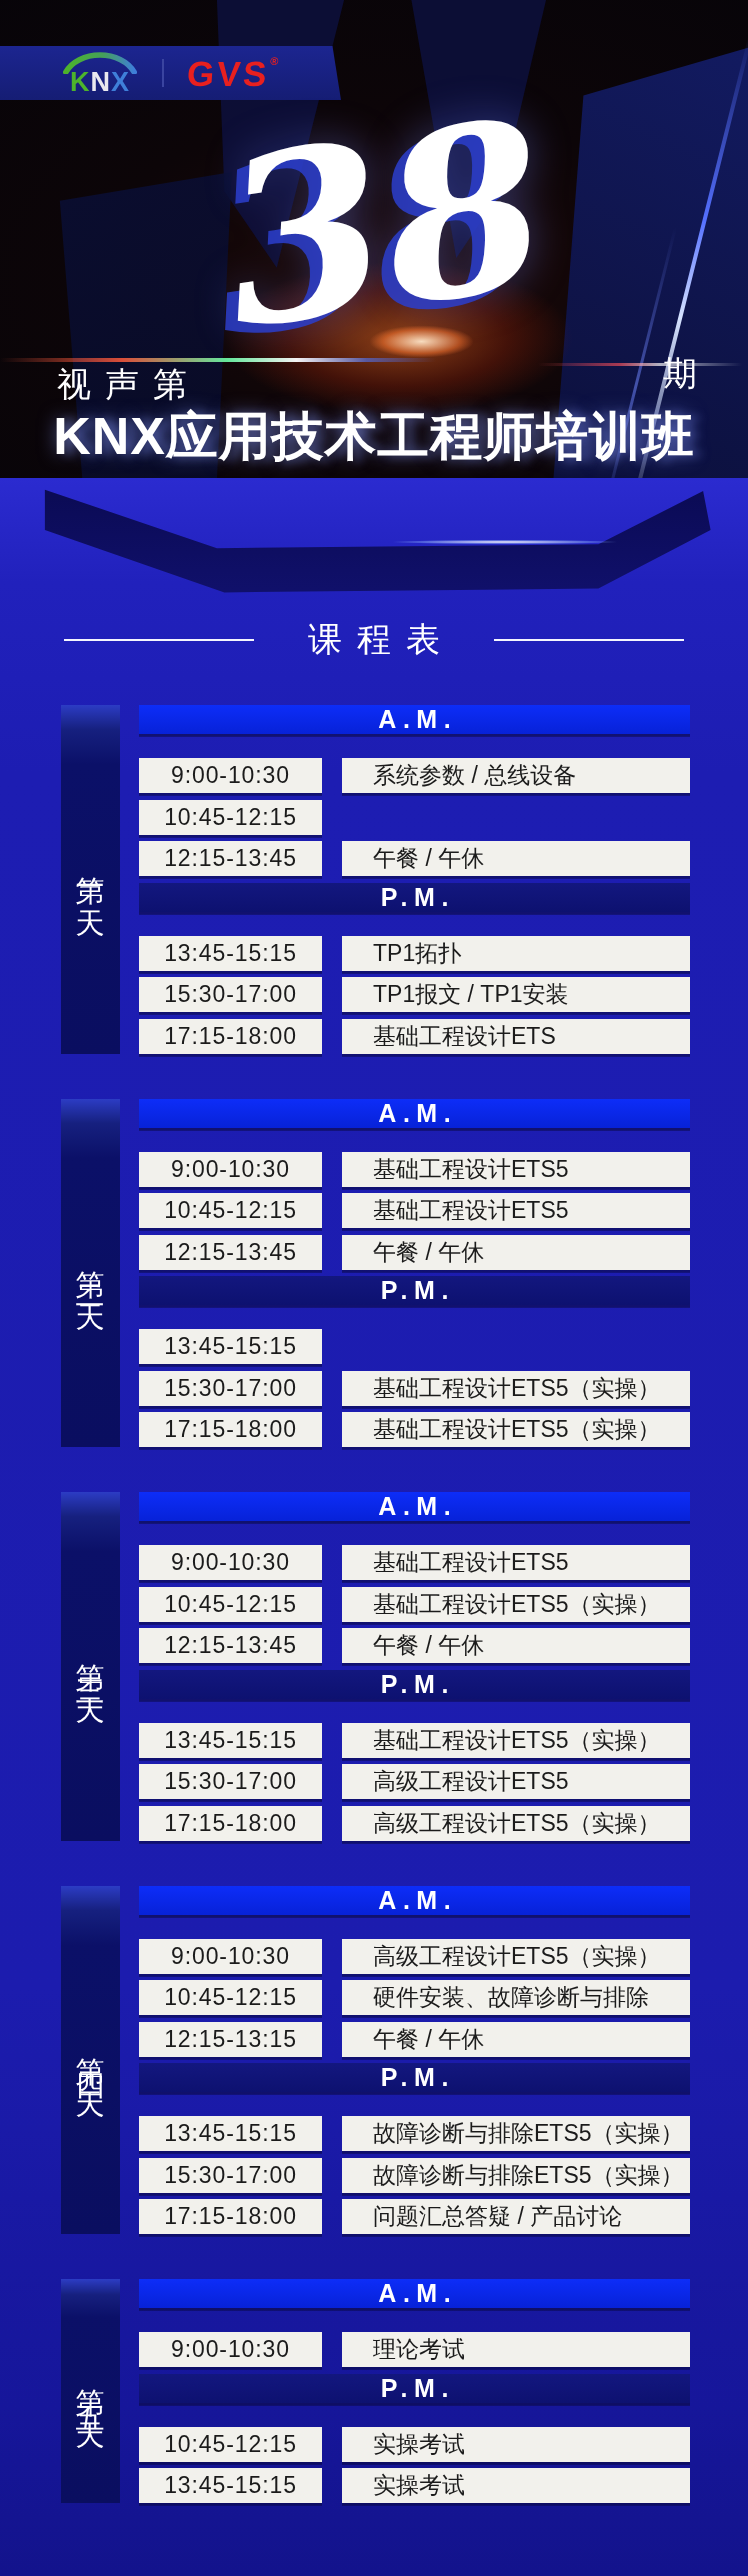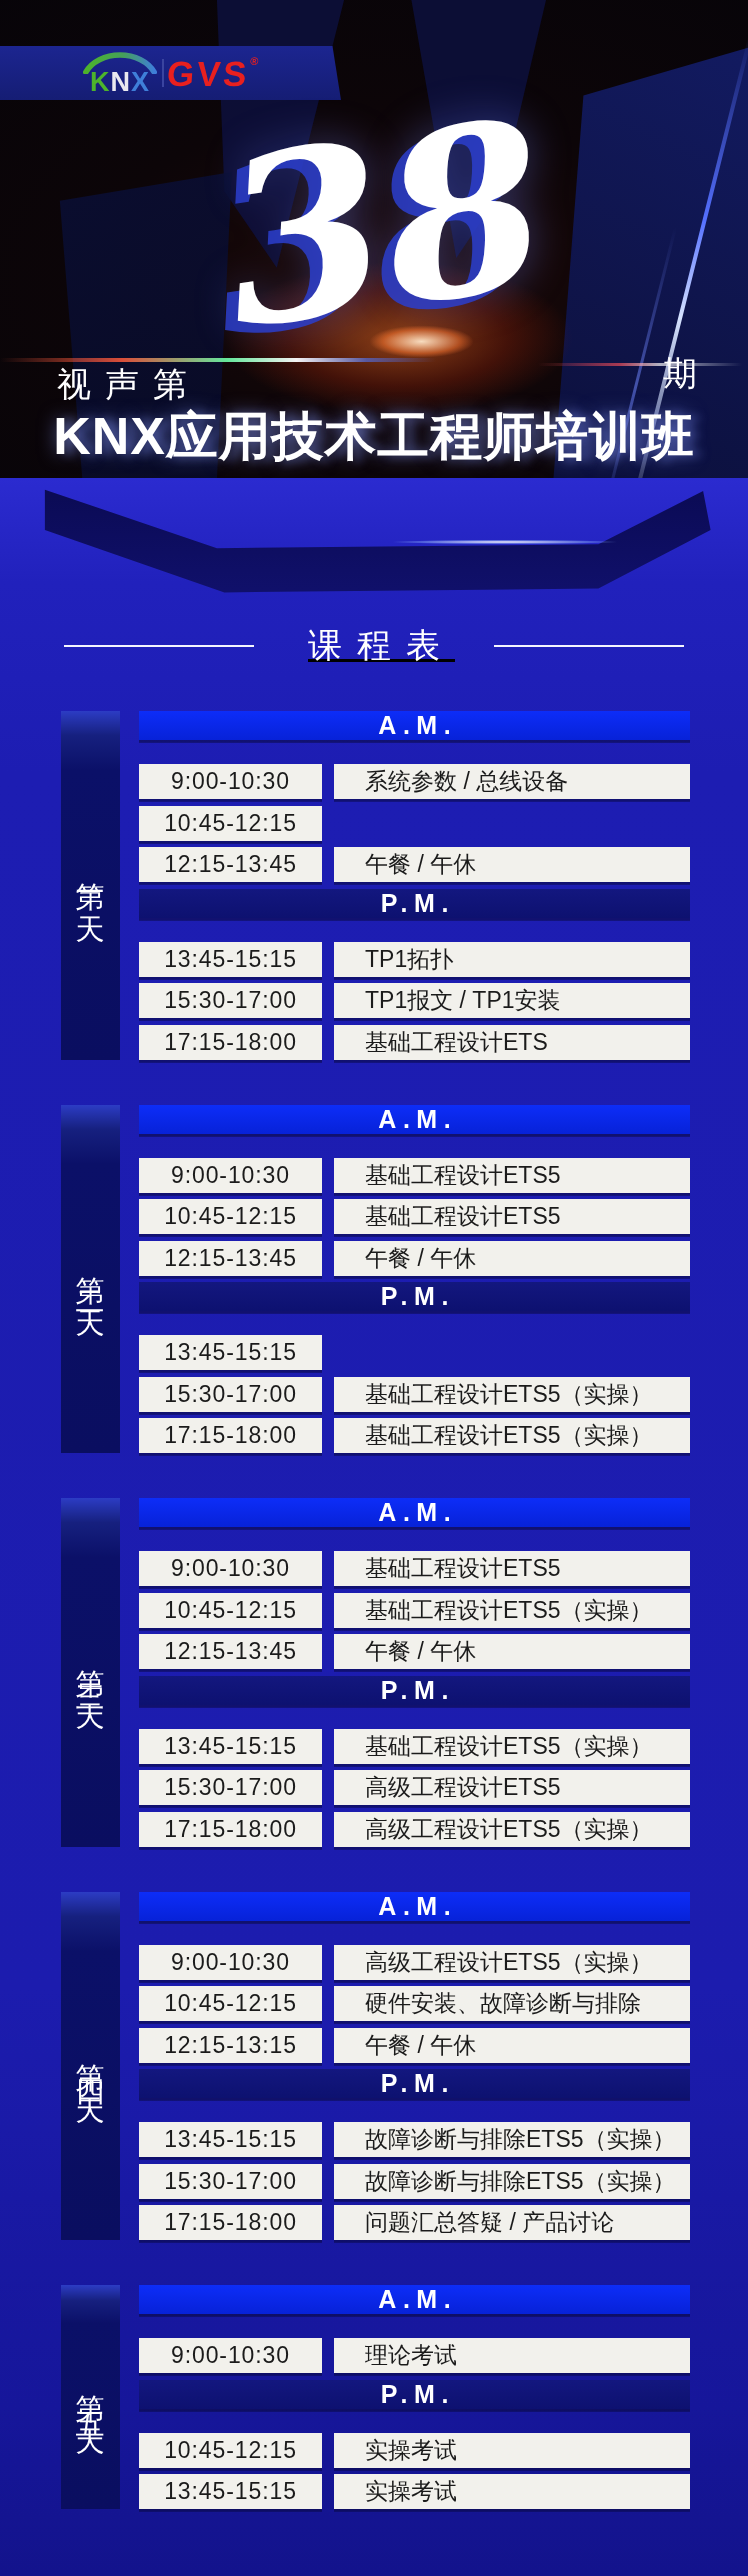--- a/index.html
+++ b/index.html
@@ -34,21 +34,21 @@
   .flare-core   { position:absolute; left:352px; top:320px; width:139px; height:43px;
                   background:radial-gradient(closest-side, rgba(255,230,200,.95), rgba(255,120,50,.5) 55%, rgba(0,0,0,0) 75%); }
   .streak-rainbow { position:absolute; left:0px; top:358px; width:436px; height:3.7px;
                   background:linear-gradient(90deg, rgba(0,0,0,0), rgba(255,90,60,.85) 28%, rgba(110,255,170,.9) 52%, rgba(255,255,255,.95) 68%, rgba(80,120,255,.6) 84%, rgba(0,0,0,0)); }
   .streak-rainbow2 { position:absolute; left:538px; top:363px; width:204px; height:2.8px; opacity:.8;
                   background:linear-gradient(90deg, rgba(0,0,0,0), rgba(255,80,90,.8) 40%, rgba(255,255,255,.85) 60%, rgba(0,0,0,0)); }
 
   .banner { position:absolute; left:0; top:46px; width:341px; height:54px;
             background:linear-gradient(180deg,#1c2590 0%,#151d74 100%);
             clip-path:polygon(0 0, 97.5% 0, 100% 100%, 0 100%);
-            display:flex; align-items:center; justify-content:center; gap:3px; }
+            display:flex; align-items:center; justify-content:center; gap:23px; }
   .knx-logo { display:flex; flex-direction:column; align-items:center; line-height:1; }
   .knx-arc { margin-bottom:-5.6px; }
   .knx-letters { font-weight:bold; font-size:27px; letter-spacing:0.9px; }
   .knx-k { color:#4db32c; } .knx-n { color:#e9e9ef; } .knx-x { color:#3f7fd9; }
   .logo-divider { width:1.9px; height:28px; background:#3a44a0; }
   .gvs-logo { color:#e8201f; font-weight:bold; font-size:35px; letter-spacing:2.8px;
               transform:skewX(-4deg); line-height:1; }
   .gvs-mark { font-size:11px; vertical-align:top; }
 
   .big-number { position:absolute; left:209px; top:109px; width:352px; text-align:center;
@@ -64,38 +64,38 @@
   
   .blue-area { position:absolute; left:0; top:478px; width:748px; height:2098px;
                background:linear-gradient(180deg, #2b2bd0 0%, #2121bc 5%, #1d1db2 14%, #1c1cae 72%, #16169a 92%, #13138c 100%); }
   .podium { position:relative; width:748px; height:130px; }
   .pod-main { position:absolute; inset:0;
               background:linear-gradient(180deg,#0a0a52 0%, #11116e 100%);
               clip-path:polygon(6% 9%, 29% 54%, 80% 51%, 94% 10%, 95% 40%, 80% 85%, 30% 88%, 6% 40%); }
   .pod-gleam { position:absolute; left:47%; top:47%; width:306px; height:5.6px;
                background:radial-gradient(closest-side, rgba(255,255,255,.95), rgba(150,190,255,.4) 55%, rgba(0,0,0,0) 75%); }
 
-  .schedule-heading { margin-top:12px; height:52px; display:flex; align-items:center; justify-content:center; gap:39px;text-decoration:underline; }
+  .schedule-heading { margin-top:6px; height:52px; display:flex; align-items:center; justify-content:center; gap:39px; }
   .heading-line { width:190px; height:2.8px; background:#f5f6ff; }
   .heading-text { color:#fff; font-size:34px; letter-spacing:15px; text-indent:15px; white-space:nowrap; }
 
   .days { margin-top:39px; }
   .day-block { position:relative; margin:0 58px 45px 61px; }
   .day-col { position:absolute; left:0; top:0; bottom:0; width:59px;
              background:linear-gradient(180deg, #2c3cc4 0%, #16207f 7%, #0b1068 17%, #0a0e60 100%); }
   .day-label { position:absolute; left:50%; top:50%; transform:translate(-50%,-50%);
                writing-mode:vertical-rl; text-orientation:upright;
                color:#fff; font-size:29px; letter-spacing:16.7px; white-space:nowrap; }
   .day-table { margin-left:78px; }
   .period-bar { height:29px; margin-bottom:24px; display:flex; align-items:center; justify-content:center;
                 color:#fff; font-size:25px; font-weight:bold; letter-spacing:6.5px; text-indent:6.5px;
                 box-shadow:0 2.8px 0 rgba(5,5,45,.5); }
   .period-bar.am { background:linear-gradient(180deg,#0d2df8,#0722d8); }
   .period-bar.pm { background:linear-gradient(180deg,#13177f,#0d1170); margin-top:4.6px; }
-  .srow { display:flex; gap:12px; height:35px; margin-bottom:6.5px;text-align:right; }
+  .srow { display:flex; gap:20px; height:35px; margin-bottom:6.5px;text-align:right; }
   .srow:last-child { margin-bottom:0; }
   .cell { background:#f2f1ec; box-shadow:0 2.8px 0 rgba(8,8,60,.55);
           display:flex; align-items:center; color:#1b1b1b; font-size:23px; }
   .cell.time { width:183px; justify-content:center; letter-spacing:0.9px; }
   .cell.course { flex:1; padding-left:31px; }
 </style>
 </head>
 <body>
 
 <div class="poster">

